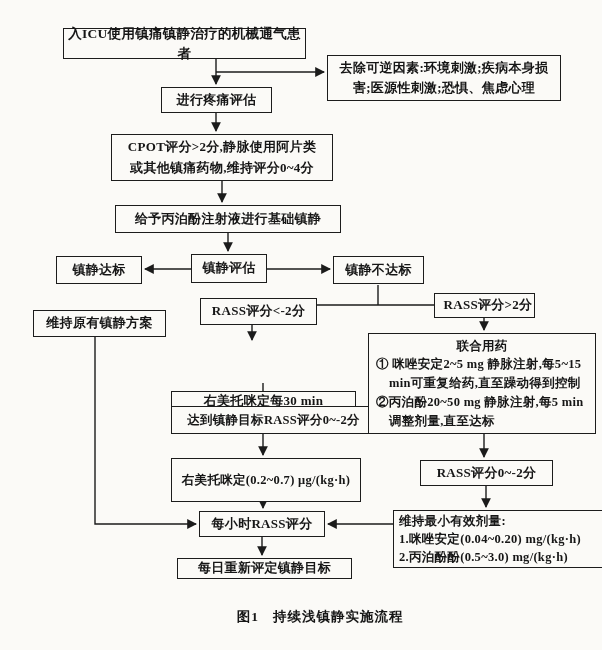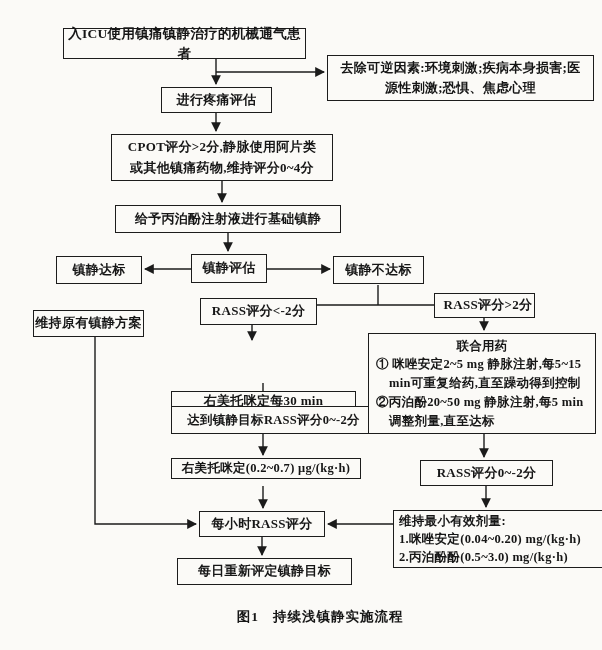--- a/index.html
+++ b/index.html
@@ -70,21 +70,21 @@
     <path d="M486,486 V507" marker-end="url(#ah)"></path>
     <path d="M393,524 H328" marker-end="url(#ah)"></path>
     <polyline points="95,337 95,524 196,524" marker-end="url(#ah)"></polyline>
     <path d="M262,537 V555" marker-end="url(#ah)"></path>
   </svg>
 
   <div class="box" style="left:63px;top:28px;width:243px;height:31px;font-size:13.5px;">
     <span class="ln">入ICU使用镇痛镇静治疗的机械通气患者</span>
   </div>
 
-  <div class="box" style="left:327px;top:55px;width:267px;height:46px;padding:0 6px;line-height:1.55;align-items:flex-end;">
+  <div class="box" style="left:327px;top:55px;width:234px;height:46px;padding:0 6px;line-height:1.55;align-items:flex-end;">
     <span>去除可逆因素:环境刺激;疾病本身损害;医源性刺激;恐惧、焦虑心理</span>
   </div>
 
   <div class="box" style="left:161px;top:87px;width:111px;height:26px;">
     <span class="ln">进行疼痛评估</span>
   </div>
 
   <div class="box" style="left:111px;top:134px;width:222px;height:47px;line-height:1.6;">
     <span class="ln">CPOT评分&gt;2分,静脉使用阿片类</span>
     <span class="ln">或其他镇痛药物,维持评分0~4分</span>
@@ -99,42 +99,42 @@
   </div>
 
   <div class="box" style="left:56px;top:256px;width:86px;height:28px;">
     <span class="ln">镇静达标</span>
   </div>
 
   <div class="box" style="left:333px;top:256px;width:91px;height:28px;">
     <span class="ln">镇静不达标</span>
   </div>
 
-  <div class="box" style="left:33px;top:310px;width:111px;height:27px;">
+  <div class="box" style="left:33px;top:310px;width:133px;height:27px;">
     <span class="ln">维持原有镇静方案</span>
   </div>
 
   <div class="box" style="left:200px;top:298px;width:117px;height:27px;">
     <span class="ln">RASS评分&lt;-2分</span>
   </div>
 
   <div class="box" style="left:434px;top:293px;width:101px;height:25px;padding-left:7px;">
     <span class="ln">RASS评分&gt;2分</span>
   </div>
 
   <div class="box" style="left:171px;top:343px;width:185px;height:41px;line-height:1.55;margin-top:48px;">
     <span class="ln">右美托咪定每30 min</span>
     <span class="ln">降低0.2 μg/(kg·h)</span>
   </div>
 
   <div class="box" style="left:171px;top:406px;width:205px;height:28px;font-size:12.5px;">
     <span class="ln">达到镇静目标RASS评分0~-2分</span>
   </div>
 
-  <div class="box" style="left:171px;top:458px;width:190px;height:21px;font-size:12.5px;">
+  <div class="box" style="left:171px;top:458px;width:190px;height:44px;font-size:12.5px;">
     <span class="ln">右美托咪定(0.2~0.7) μg/(kg·h)</span>
   </div>
 
   <div class="box left" style="left:368px;top:333px;width:228px;height:101px;font-size:12.5px;padding:3px 7px;line-height:1.5;">
     <span class="ln" style="align-self:center;">联合用药</span>
     <span class="hang">① 咪唑安定2~5 mg 静脉注射,每5~15 min可重复给药,直至躁动得到控制</span>
     <span class="hang">②丙泊酚20~50 mg 静脉注射,每5 min调整剂量,直至达标</span>
   </div>
 
   <div class="box" style="left:420px;top:460px;width:133px;height:26px;">
@@ -144,21 +144,21 @@
   <div class="box left" style="left:393px;top:510px;width:233px;height:58px;font-size:12.5px;padding:2px 5px;line-height:1.45;">
     <span class="ln">维持最小有效剂量:</span>
     <span class="ln">1.咪唑安定(0.04~0.20) mg/(kg·h)</span>
     <span class="ln">2.丙泊酚酚(0.5~3.0) mg/(kg·h)</span>
   </div>
 
   <div class="box" style="left:199px;top:511px;width:126px;height:26px;">
     <span class="ln">每小时RASS评分</span>
   </div>
 
-  <div class="box" style="left:177px;top:558px;width:175px;height:27px;">
+  <div class="box" style="left:177px;top:558px;width:175px;height:21px;">
     <span class="ln">每日重新评定镇静目标</span>
   </div>
 
   <div class="caption">
     <span class="cap-label">图1</span><span class="cap-title">持续浅镇静实施流程</span>
   </div>
 
 </div>
 
 </body></html>

